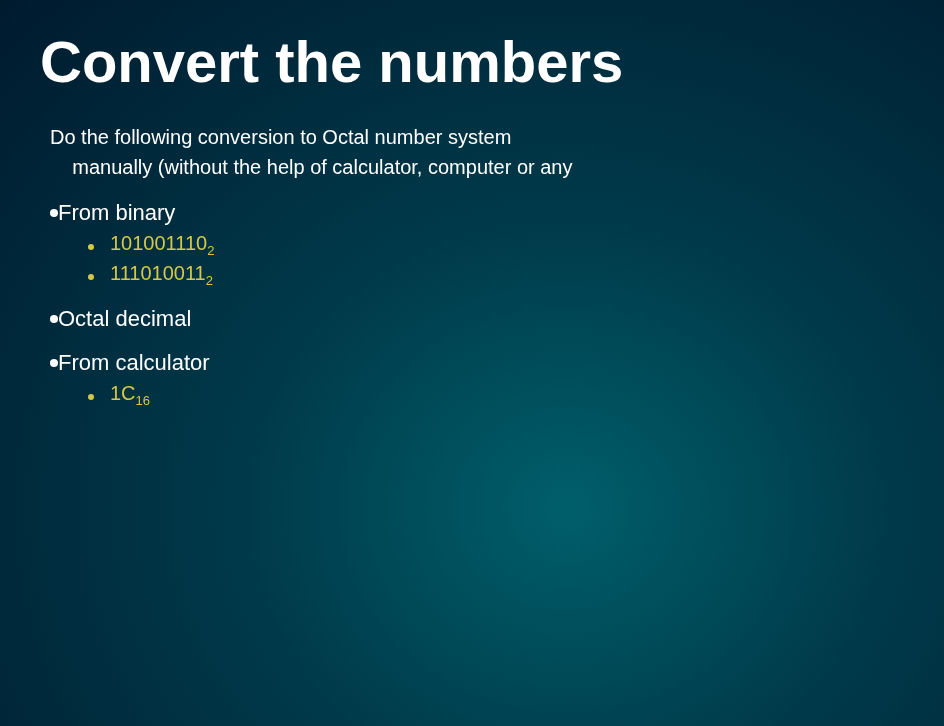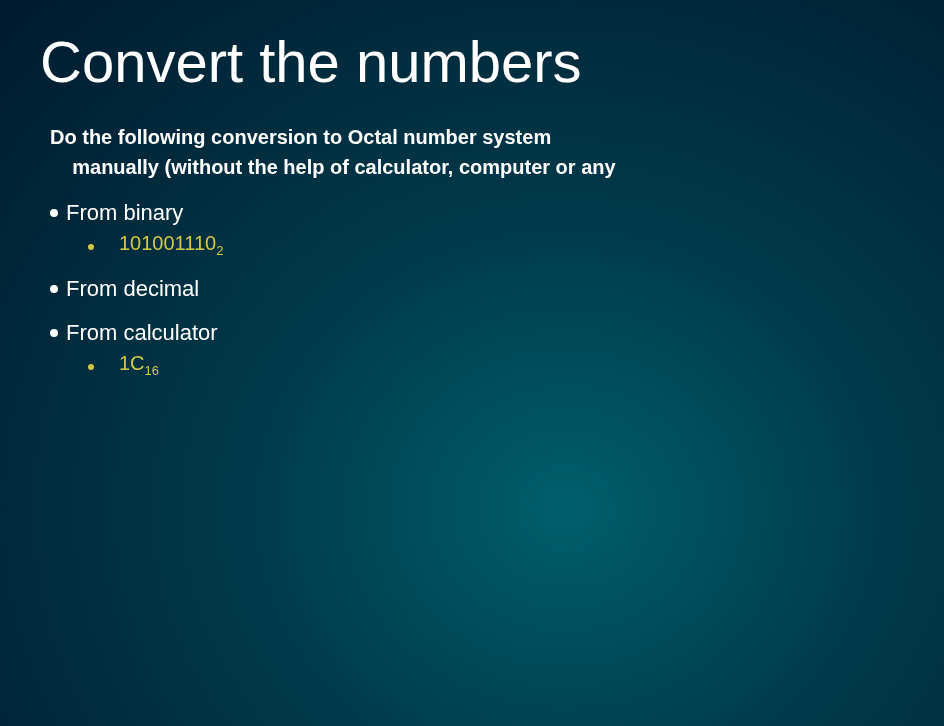--- a/index.html
+++ b/index.html
@@ -19,51 +19,50 @@
 
     .slide {
       width: 944px;
       height: 726px;
       padding: 30px 40px 30px 40px;
       position: relative;
     }
 
     .title {
       font-size: 58px;
-      font-weight: normal;
+      font-weight: bold;
       color: white;
       margin-bottom: 28px;
       line-height: 1.1;
     }
 
     .subtitle {
       font-size: 20px;
       color: white;
       margin-bottom: 18px;
       margin-left: 10px;
       line-height: 1.5;
-      font-weight: bold;
     }
 
     .section-list {
       list-style: none;
       padding: 0;
       margin-left: 10px;
     }
 
     .section-list > li {
       margin-bottom: 18px;
     }
 
     .section-header {
       font-size: 22px;
       color: white;
       display: flex;
       align-items: center;
-      gap: 8px;
+      gap: 0;
       margin-bottom: 6px;
     }
 
     .bullet-dot {
       width: 8px;
       height: 8px;
       border-radius: 50%;
       background: white;
       display: inline-block;
       flex-shrink: 0;
@@ -71,21 +70,21 @@
 
     .sub-list {
       list-style: none;
       margin-left: 38px;
       margin-top: 4px;
     }
 
     .sub-list li {
       display: flex;
       align-items: baseline;
-      gap: 25px;
+      gap: 16px;
       margin-bottom: 4px;
       font-size: 20px;
       color: #d4c84a;
     }
 
     .sub-bullet {
       width: 6px;
       height: 6px;
       border-radius: 50%;
       background: #d4c84a;
@@ -120,27 +119,31 @@
     <li>
       <div class="section-header">
         <span class="bullet-dot"></span>
         <span>From binary</span>
       </div>
       <ul class="sub-list">
         <li>
           <span class="sub-bullet"></span>
           <span class="number-text">101001110<sub>2</sub></span>
         </li>
+        <li>
+          <span class="sub-bullet"></span>
+          <span class="number-text">111010011<sub>2</sub></span>
+        </li>
       </ul>
     </li>
 
     <li>
       <div class="section-header">
         <span class="bullet-dot"></span>
-        <span>From decimal</span>
+        <span>Octal decimal</span>
       </div>
     </li>
 
     <li>
       <div class="section-header">
         <span class="bullet-dot"></span>
         <span>From calculator</span>
       </div>
       <ul class="sub-list">
         <li>

